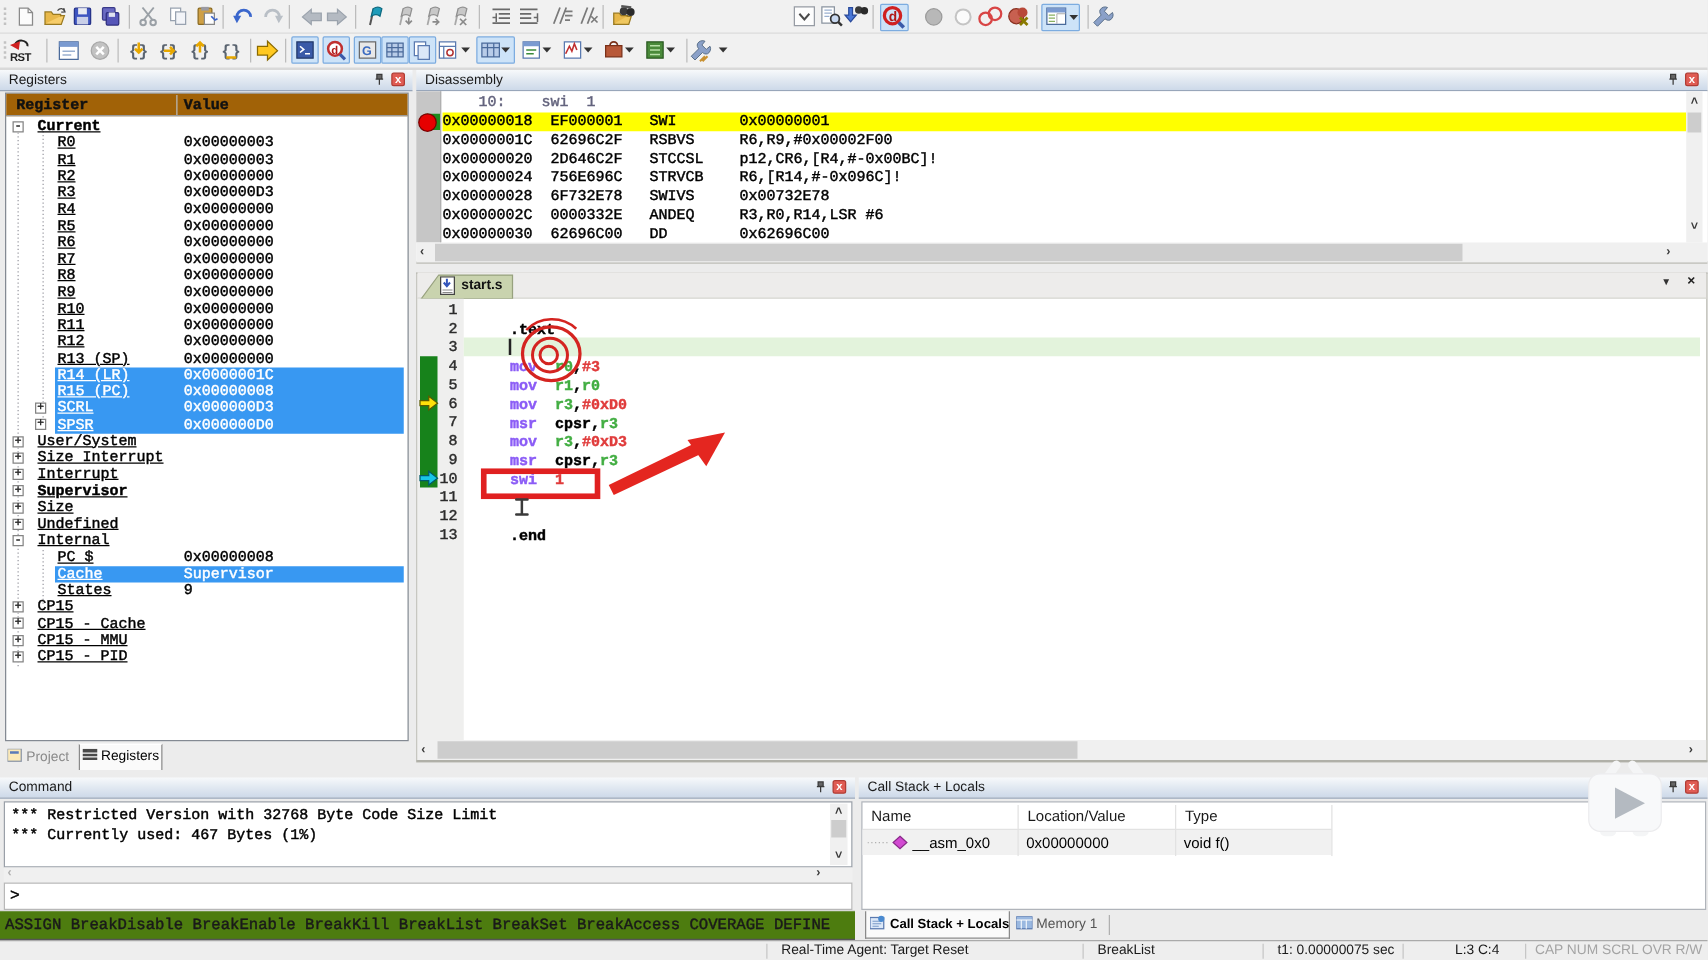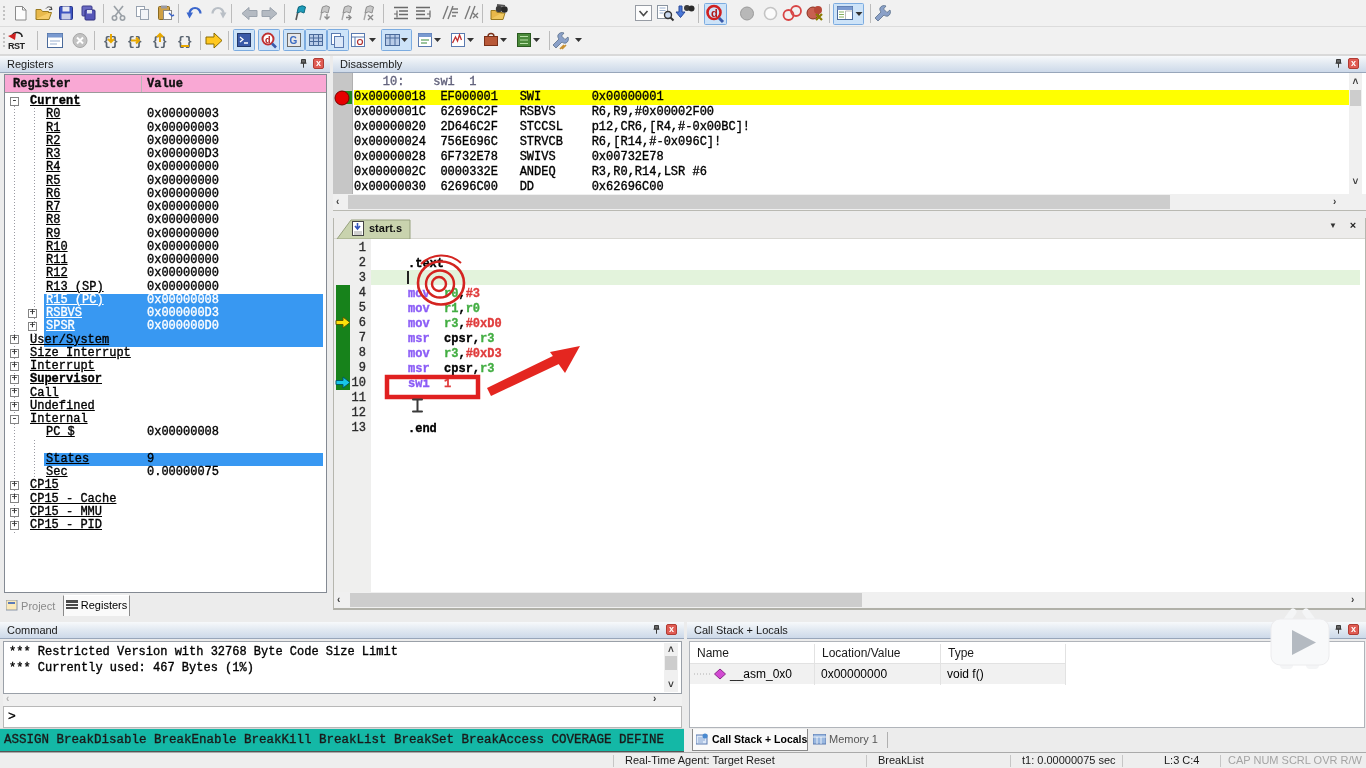--- a/index.html
+++ b/index.html
@@ -247,21 +247,21 @@
 </svg>
 
 <div class="titlebar" style="left:0;top:56px;width:330px;">Registers
   <svg class="pin" style="left:298px">
       <path d="M3.5,1.5 h4 v3.5 h-4 z M2.5,5.2 h6 M5.5,5.2 v4.5" stroke="#3a3a3a" fill="#666" stroke-width="1"></path>
     </svg>
   <div class="closebox" style="left:313px">x</div>
 </div>
 <div class="abs" style="left:4px;top:74px;width:323px;height:519px;background:#fff;border:1px solid #848a93;"></div>
 
-<div class="abs mono" style="left:5px;top:75px;width:321px;height:18px;background:#f9a8d4;border-bottom:1px solid #9a9a9a;font-size:12px;font-weight:bold;color:#111;line-height:18px;">
+<div class="abs mono" style="left:5px;top:75px;width:321px;height:18px;background:#a16207;border-bottom:1px solid #9a9a9a;font-size:12px;font-weight:bold;color:#111;line-height:18px;">
   <span class="abs" style="left:8px;">Register</span>
   <span class="abs" style="left:142px;">Value</span>
   <div class="abs" style="left:136px;top:1px;width:1px;height:16px;background:#b8b8b8;"></div>
 </div>
 
 <div class="abs" style="left:44px;top:294px;width:279px;height:53px;background:#3898f2;"></div>
 <div class="abs" style="left:44px;top:453px;width:279px;height:13px;background:#3898f2;"></div>
 
 <svg class="abs" style="left:5px;top:95px;" width="321" height="460">
   <g stroke="#9a9aa2" stroke-width="1" stroke-dasharray="1,2">
@@ -286,34 +286,34 @@
 <div class="rrow"><span class="nm" style="left:41px">R4</span><span class="vl">0x00000000</span></div>
 <div class="rrow"><span class="nm" style="left:41px">R5</span><span class="vl">0x00000000</span></div>
 <div class="rrow"><span class="nm" style="left:41px">R6</span><span class="vl">0x00000000</span></div>
 <div class="rrow"><span class="nm" style="left:41px">R7</span><span class="vl">0x00000000</span></div>
 <div class="rrow"><span class="nm" style="left:41px">R8</span><span class="vl">0x00000000</span></div>
 <div class="rrow"><span class="nm" style="left:41px">R9</span><span class="vl">0x00000000</span></div>
 <div class="rrow"><span class="nm" style="left:41px">R10</span><span class="vl">0x00000000</span></div>
 <div class="rrow"><span class="nm" style="left:41px">R11</span><span class="vl">0x00000000</span></div>
 <div class="rrow"><span class="nm" style="left:41px">R12</span><span class="vl">0x00000000</span></div>
 <div class="rrow"><span class="nm" style="left:41px">R13 (SP)</span><span class="vl">0x00000000</span></div>
+<div class="rrow sel"><span class="nm" style="left:41px">R14 (LR)</span><span class="vl">0x0000001C</span></div>
 <div class="rrow sel"><span class="nm" style="left:41px">R15 (PC)</span><span class="vl">0x00000008</span></div>
-<div class="rrow sel"><span class="exp" style="left:23px;color:#222">+</span><span class="nm" style="left:41px">RSBVS</span><span class="vl">0x000000D3</span></div>
+<div class="rrow sel"><span class="exp" style="left:23px;color:#222">+</span><span class="nm" style="left:41px">SCRL</span><span class="vl">0x000000D3</span></div>
 <div class="rrow sel"><span class="exp" style="left:23px;color:#222">+</span><span class="nm" style="left:41px">SPSR</span><span class="vl">0x000000D0</span></div>
 <div class="rrow"><span class="exp" style="left:5px">+</span><span class="nm" style="left:25px">User/System</span></div>
 <div class="rrow"><span class="exp" style="left:5px">+</span><span class="nm" style="left:25px">Size Interrupt</span></div>
 <div class="rrow"><span class="exp" style="left:5px">+</span><span class="nm" style="left:25px">Interrupt</span></div>
 <div class="rrow"><span class="exp" style="left:5px">+</span><span class="nm" style="left:25px;font-weight:bold">Supervisor</span></div>
-<div class="rrow"><span class="exp" style="left:5px">+</span><span class="nm" style="left:25px">Call</span></div>
+<div class="rrow"><span class="exp" style="left:5px">+</span><span class="nm" style="left:25px">Size</span></div>
 <div class="rrow"><span class="exp" style="left:5px">+</span><span class="nm" style="left:25px">Undefined</span></div>
 <div class="rrow"><span class="exp" style="left:5px">-</span><span class="nm" style="left:25px">Internal</span></div>
 <div class="rrow"><span class="nm" style="left:41px">PC $</span><span class="vl">0x00000008</span></div>
-<div class="rrow sel"><span class="nm" style="left:41px">Byte</span><span class="vl">Supervisor</span></div>
+<div class="rrow sel"><span class="nm" style="left:41px">Cache</span><span class="vl">Supervisor</span></div>
 <div class="rrow"><span class="nm" style="left:41px">States</span><span class="vl">9</span></div>
-<div class="rrow"><span class="nm" style="left:41px">Sec</span><span class="vl">0.00000075</span></div>
 <div class="rrow"><span class="exp" style="left:5px">+</span><span class="nm" style="left:25px">CP15</span></div>
 <div class="rrow"><span class="exp" style="left:5px">+</span><span class="nm" style="left:25px">CP15 - Cache</span></div>
 <div class="rrow"><span class="exp" style="left:5px">+</span><span class="nm" style="left:25px">CP15 - MMU</span></div>
 <div class="rrow"><span class="exp" style="left:5px">+</span><span class="nm" style="left:25px">CP15 - PID</span></div>
 </div>
 
 <div class="abs" style="left:0px;top:595px;width:330px;height:23px;background:#ececec;">
   <div class="abs" style="left:6px;top:2px;width:56px;height:19px;color:#8a8a8a;font-size:11px;line-height:18px;">
     <svg width="12" height="11" style="vertical-align:-1px">
         <rect x="0" y="0" width="11" height="10" fill="#fbe9b8" stroke="#8a96a8"></rect>
@@ -452,21 +452,21 @@
 </div>
 
 <div class="abs" style="left:3px;top:694px;width:679px;height:12px;background:#f0f0f0;">
   <div class="arrowglyph" style="left:3px;top:0px;color:#b0b0b0;">‹</div>
   <div class="arrowglyph" style="left:650px;top:0px;">›</div>
 </div>
 
 <div class="abs" style="left:3px;top:706px;width:679px;height:22px;background:#fff;border:1px solid #b8b8b8;"></div>
 <div class="abs mono" style="left:8px;top:709px;font-size:13px;color:#000;">&gt;</div>
 
-<div class="abs mono" style="left:0;top:728px;width:684px;height:24px;background:#14b8a6;border-top:1px solid #d8d8d8;border-bottom:1px solid #555;font-size:12.5px;line-height:23px;color:#1a1a1a;white-space:pre;padding-left:4px;">ASSIGN BreakDisable BreakEnable BreakKill BreakList BreakSet BreakAccess COVERAGE DEFINE</div>
+<div class="abs mono" style="left:0;top:728px;width:684px;height:24px;background:#4d7c0f;border-top:1px solid #d8d8d8;border-bottom:1px solid #555;font-size:12.5px;line-height:23px;color:#1a1a1a;white-space:pre;padding-left:4px;">ASSIGN BreakDisable BreakEnable BreakKill BreakList BreakSet BreakAccess COVERAGE DEFINE</div>
 
 <div class="titlebar" style="left:687px;top:622px;width:679px;">Call Stack + Locals
   <svg class="pin" style="left:646px">
       <path d="M3.5,1.5 h4 v3.5 h-4 z M2.5,5.2 h6 M5.5,5.2 v4.5" stroke="#3a3a3a" fill="#666" stroke-width="1"></path>
     </svg>
   <div class="closebox" style="left:661px">x</div>
 </div>
 <div class="abs" style="left:687px;top:640px;width:679px;height:112px;background:#ececec;"></div>
 <div class="abs" style="left:689px;top:641px;width:676px;height:87px;background:#fff;border:1px solid #b0b4ba;"></div>
 

